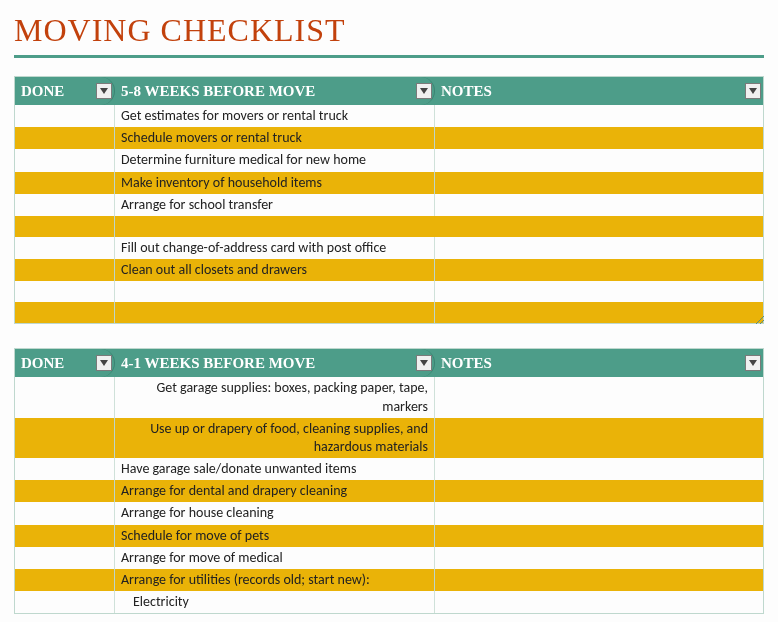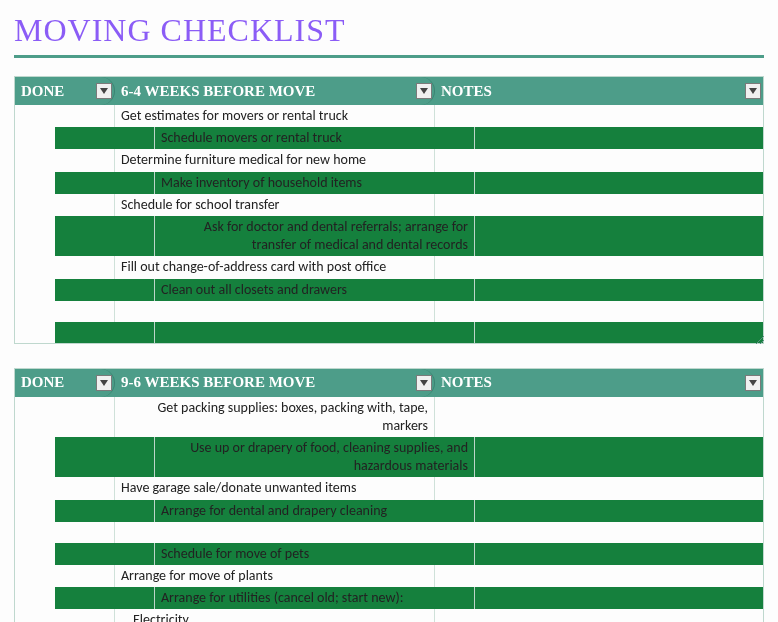--- a/index.html
+++ b/index.html
@@ -7,21 +7,21 @@
       font-family: Calibri, Arial, sans-serif;
       background: #fdfdfd;
       padding: 12px 14px;
       width: 778px;
     }
     .title {
       font-family: Georgia, 'Times New Roman', serif;
       font-size: 32px;
       font-weight: normal;
       letter-spacing: 1px;
-      color: #8b5cf6;
+      color: #c2410c;
       padding-bottom: 6px;
       border-bottom: 3px solid #4d9d89;
       margin-bottom: 18px;
     }
     .section {
       margin-bottom: 24px;
       border: 1px solid #bfd8ce;
     }
     .header-row {
       display: flex;
@@ -54,21 +54,21 @@
       justify-content: center;
       cursor: pointer;
     }
     .filter-btn svg { display: block; }
     .data-row {
       display: flex;
       min-height: 21px;
       font-size: 14px;
       color: #222;
     }
-    .data-row.alt { background: #15803d; margin-left: 40px; }
+    .data-row.alt { background: #eab308; }
     .data-row .cell {
       padding: 2px 6px;
       border-right: 1px solid #cfe1d9;
       display: flex;
       align-items: flex-start;
       line-height: 1.3;
       text-align: right;
     }
     .data-row .cell:last-child { border-right: none; }
     .data-row.alt .cell { border-right-color: #bdd5ca; }
@@ -93,21 +93,21 @@
       <div class="header-row">
         <div class="header-cell col-done">
           <span>DONE</span>
           <span class="filter-btn">
     <svg width="8" height="6" viewBox="0 0 8 6">
                 <path d="M0 0 L8 0 L4 6 Z" fill="#444"></path>
               </svg>
   </span>
         </div>
         <div class="header-cell col-task">
-          <span>6-4 WEEKS BEFORE MOVE</span>
+          <span>5-8 WEEKS BEFORE MOVE</span>
           <span class="filter-btn">
     <svg width="8" height="6" viewBox="0 0 8 6">
                 <path d="M0 0 L8 0 L4 6 Z" fill="#444"></path>
               </svg>
   </span>
         </div>
         <div class="header-cell col-notes">
           <span>NOTES</span>
           <span class="filter-btn">
     <svg width="8" height="6" viewBox="0 0 8 6">
@@ -131,26 +131,25 @@
       <div class="cell col-task">Determine furniture medical for new home</div>
       <div class="cell col-notes"></div>
     </div>
         <div class="data-row alt">
       <div class="cell col-done"></div>
       <div class="cell col-task">Make inventory of household items</div>
       <div class="cell col-notes"></div>
     </div>
         <div class="data-row">
       <div class="cell col-done"></div>
-      <div class="cell col-task">Schedule for school transfer</div>
-      <div class="cell col-notes"></div>
-    </div>
-        <div class="data-row alt">
-      <div class="cell col-done"></div>
-      <div class="cell col-task">Ask for doctor and dental referrals; arrange for transfer of medical and dental records</div>
+      <div class="cell col-task">Arrange for school transfer</div>
+      <div class="cell col-notes"></div>
+    </div>
+        <div class="data-row alt">
+      <div class="cell col-done"></div>
       <div class="cell col-notes"></div>
     </div>
         <div class="data-row">
       <div class="cell col-done"></div>
       <div class="cell col-task">Fill out change-of-address card with post office</div>
       <div class="cell col-notes"></div>
     </div>
         <div class="data-row alt">
       <div class="cell col-done"></div>
       <div class="cell col-task">Clean out all closets and drawers</div>
@@ -176,73 +175,74 @@
       <div class="header-row">
         <div class="header-cell col-done">
           <span>DONE</span>
           <span class="filter-btn">
     <svg width="8" height="6" viewBox="0 0 8 6">
                 <path d="M0 0 L8 0 L4 6 Z" fill="#444"></path>
               </svg>
   </span>
         </div>
         <div class="header-cell col-task">
-          <span>9-6 WEEKS BEFORE MOVE</span>
+          <span>4-1 WEEKS BEFORE MOVE</span>
           <span class="filter-btn">
     <svg width="8" height="6" viewBox="0 0 8 6">
                 <path d="M0 0 L8 0 L4 6 Z" fill="#444"></path>
               </svg>
   </span>
         </div>
         <div class="header-cell col-notes">
           <span>NOTES</span>
           <span class="filter-btn">
     <svg width="8" height="6" viewBox="0 0 8 6">
                 <path d="M0 0 L8 0 L4 6 Z" fill="#444"></path>
               </svg>
   </span>
         </div>
       </div>
       <div class="data-row">
       <div class="cell col-done"></div>
-      <div class="cell col-task">Get packing supplies: boxes, packing with, tape, markers</div>
+      <div class="cell col-task">Get garage supplies: boxes, packing paper, tape, markers</div>
       <div class="cell col-notes"></div>
     </div>
         <div class="data-row alt">
       <div class="cell col-done"></div>
       <div class="cell col-task">Use up or drapery of food, cleaning supplies, and hazardous materials</div>
       <div class="cell col-notes"></div>
     </div>
         <div class="data-row">
       <div class="cell col-done"></div>
       <div class="cell col-task">Have garage sale/donate unwanted items</div>
       <div class="cell col-notes"></div>
     </div>
         <div class="data-row alt">
       <div class="cell col-done"></div>
       <div class="cell col-task">Arrange for dental and drapery cleaning</div>
       <div class="cell col-notes"></div>
     </div>
         <div class="data-row">
       <div class="cell col-done"></div>
+      <div class="cell col-task">Arrange for house cleaning</div>
       <div class="cell col-notes"></div>
     </div>
         <div class="data-row alt">
       <div class="cell col-done"></div>
       <div class="cell col-task">Schedule for move of pets</div>
       <div class="cell col-notes"></div>
     </div>
         <div class="data-row">
       <div class="cell col-done"></div>
-      <div class="cell col-task">Arrange for move of plants</div>
-      <div class="cell col-notes"></div>
-    </div>
-        <div class="data-row alt">
-      <div class="cell col-done"></div>
-      <div class="cell col-task">Arrange for utilities (cancel old; start new):</div>
+      <div class="cell col-task">Arrange for move of medical</div>
+      <div class="cell col-notes"></div>
+    </div>
+        <div class="data-row alt">
+      <div class="cell col-done"></div>
+      <div class="cell col-task">Arrange for utilities (records old; start new):</div>
       <div class="cell col-notes"></div>
     </div>
         <div class="data-row">
       <div class="cell col-done"></div>
       <div class="cell col-task indent">Electricity</div>
       <div class="cell col-notes"></div>
     </div>
     </div>
 
   </div>

